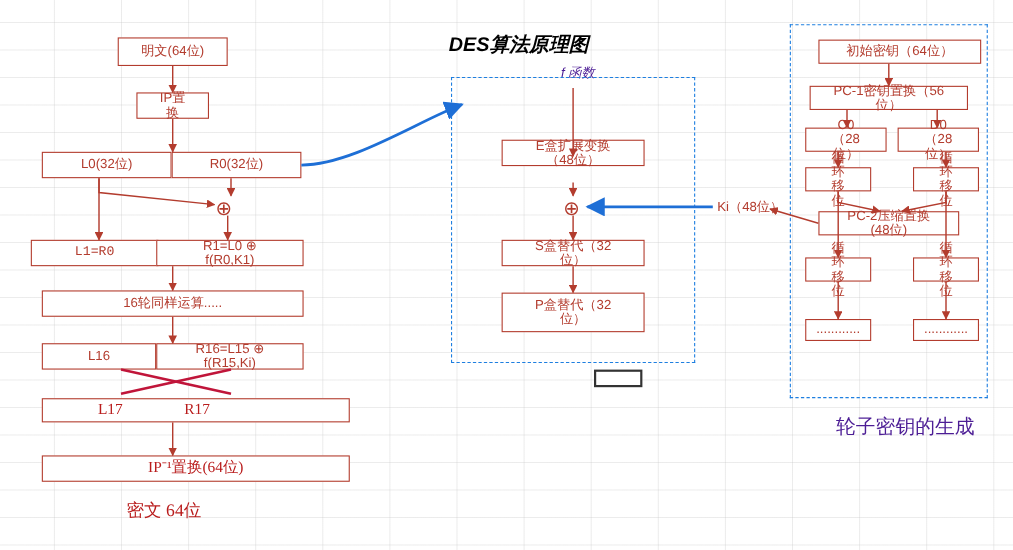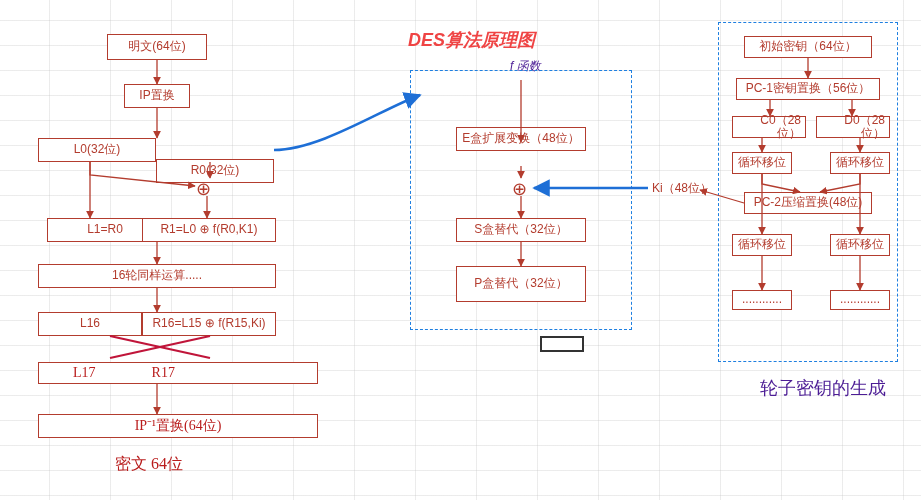--- a/index.html
+++ b/index.html
@@ -20,32 +20,32 @@
       linear-gradient(to right, rgba(200,200,200,.35) 1px, transparent 1px),
       linear-gradient(to bottom, rgba(200,200,200,.35) 1px, transparent 1px);
     background-size: 61px 25px;
     background-position: -12px -5px;
     pointer-events: none;
   }
   .box {
     position: absolute;
     border: 1.5px solid #b33c2e;
     color: #b33c2e;
-    text-align: right;
+    text-align: center;
     display: flex;
     align-items: center;
     justify-content: center;
     background: #fff;
     font-size: 12px;
     line-height: 1.1;
-    padding: 1px 4px;
+    padding: 1px 20px;
   }
   .title {
     position: absolute;
-    color: #ef4444;
+    color: #000000;
     font-weight: bold;
     font-style: italic;
     font-size: 18px;
   }
   .label {
     position: absolute;
     color: #4c1d95;
     font-size: 12px;
   }
   .hand {
@@ -74,23 +74,23 @@
 <div class="grid"></div>
 
 <div class="title" style="left:408px; top:28px;">DES算法原理图</div>
 
 <div class="label" style="left:510px; top:58px; font-style:italic;">f 函数</div>
 
 <div class="box" style="left:107px; top:34px; width:100px; height:26px;">明文(64位)</div>
 <div class="box" style="left:124px; top:84px; width:66px; height:24px;">IP置换</div>
 
 <div class="box" style="left:38px; top:138px; width:118px; height:24px;">L0(32位)</div>
-<div class="box" style="left:156px; top:138px; width:118px; height:24px;margin-top:21px;">R0(32位)</div>
+<div class="box" style="left:156px; top:138px; width:118px; height:24px;">R0(32位)</div>
 
-<div class="box" style="left:47px; top:218px; width:116px; height:24px;">L1=R0</div>
+<div class="box" style="left:28px; top:218px; width:116px; height:24px;font-family:Liberation Mono, monospace;">L1=R0</div>
 <div class="box" style="left:142px; top:218px; width:134px; height:24px;">R1=L0 ⊕ f(R0,K1)</div>
 
 <div class="box" style="left:38px; top:264px; width:238px; height:24px;">16轮同样运算.....</div>
 
 <div class="box" style="left:38px; top:312px; width:104px; height:24px;">L16</div>
 <div class="box" style="left:142px; top:312px; width:134px; height:24px;">R16=L15 ⊕ f(R15,Ki)</div>
 
 <div class="box" style="left:38px; top:362px; width:280px; height:22px; border-color:#b33c2e; justify-content:flex-start;">
   <span class="hand" style="position:static; margin-left:30px;">L17</span>
   <span class="hand" style="position:static; margin-left:56px;">R17</span>
@@ -104,21 +104,21 @@
 
 <div class="panel" style="left:410px; top:70px; width:222px; height:260px;"></div>
 <div class="box" style="left:456px; top:127px; width:130px; height:24px;">E盒扩展变换（48位）</div>
 <div style="position:absolute; left:512px; top:178px; color:#b33c2e; font-size:18px;">⊕</div>
 <div class="box" style="left:456px; top:218px; width:130px; height:24px;">S盒替代（32位）</div>
 <div class="box" style="left:456px; top:266px; width:130px; height:36px;">P盒替代（32位）</div>
 
 <div class="label" style="left:652px; top:180px; color:#b33c2e;">Ki（48位）</div>
 
 <div class="panel" style="left:718px; top:22px; width:180px; height:340px;"></div>
-<div class="box" style="left:744px; top:36px; width:128px; height:22px;">初始密钥（64位）</div>
+<div class="box" style="left:744px; top:36px; width:148px; height:22px;">初始密钥（64位）</div>
 <div class="box" style="left:736px; top:78px; width:144px; height:22px;">PC-1密钥置换（56位）</div>
 <div class="box" style="left:732px; top:116px; width:74px; height:22px;">C0（28位）</div>
 <div class="box" style="left:816px; top:116px; width:74px; height:22px;">D0（28位）</div>
 <div class="box" style="left:732px; top:152px; width:60px; height:22px;">循环移位</div>
 <div class="box" style="left:830px; top:152px; width:60px; height:22px;">循环移位</div>
 <div class="box" style="left:744px; top:192px; width:128px; height:22px;">PC-2压缩置换(48位)</div>
 <div class="box" style="left:732px; top:234px; width:60px; height:22px;">循环移位</div>
 <div class="box" style="left:830px; top:234px; width:60px; height:22px;">循环移位</div>
 <div class="box" style="left:732px; top:290px; width:60px; height:20px;">............</div>
 <div class="box" style="left:830px; top:290px; width:60px; height:20px;">............</div>

